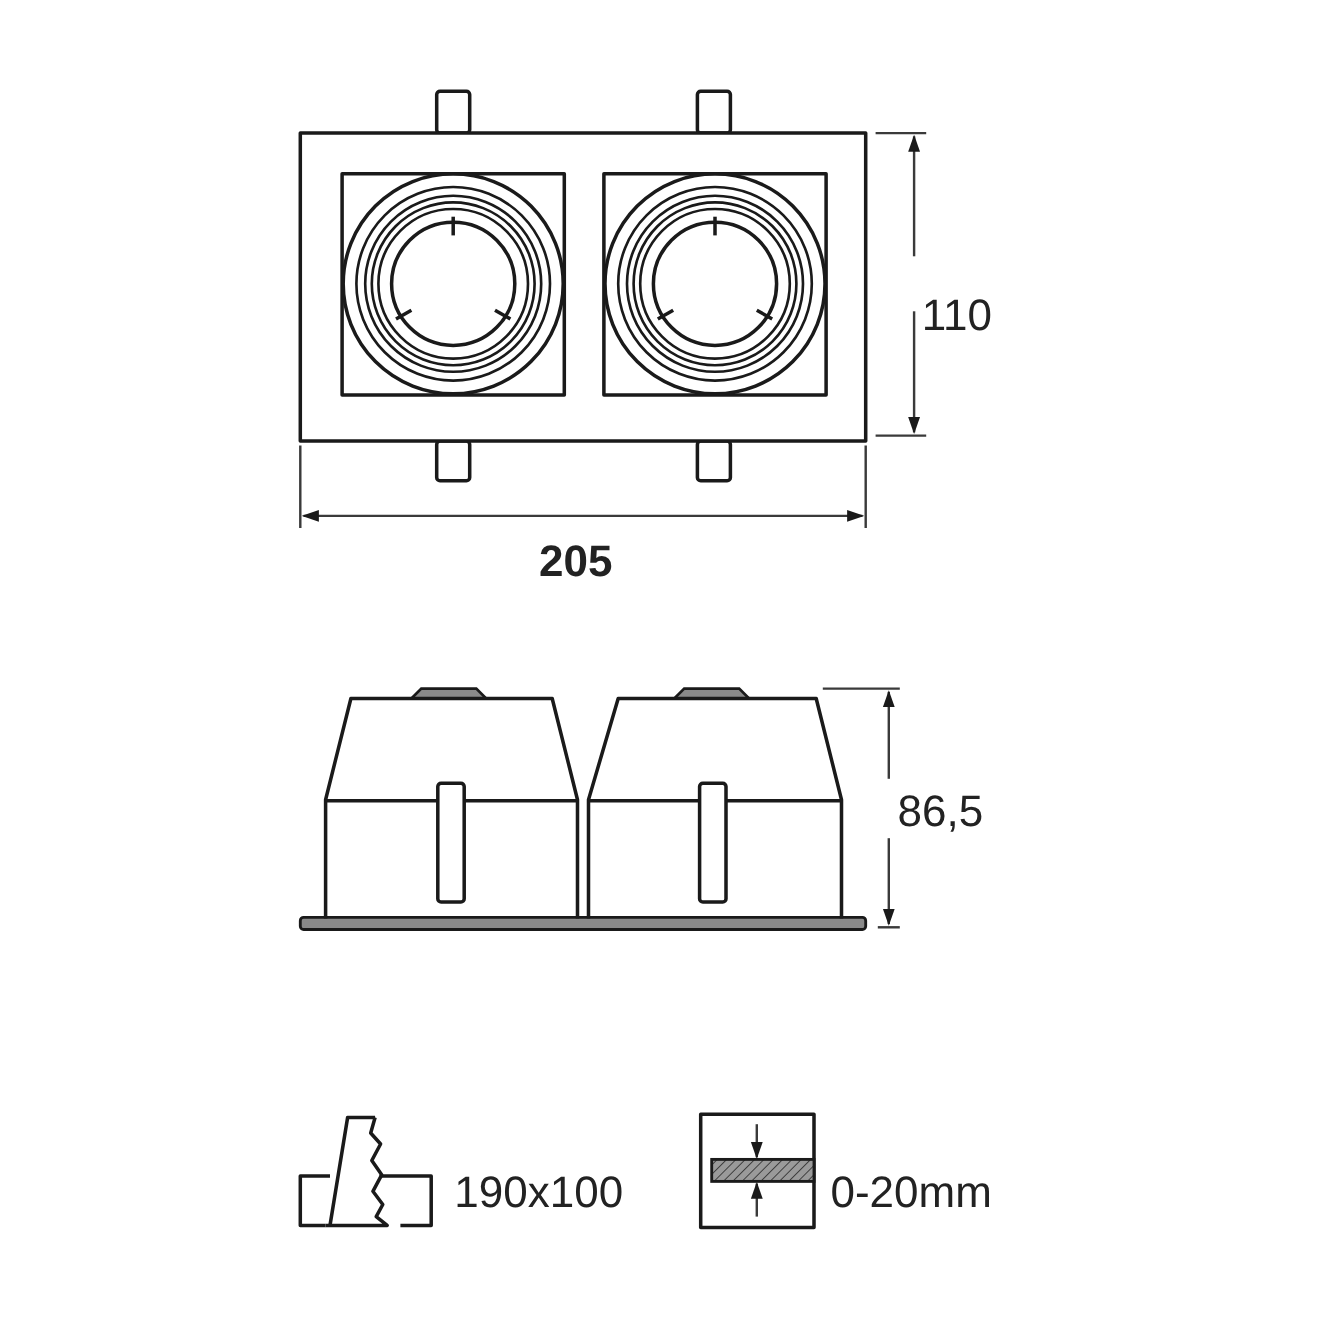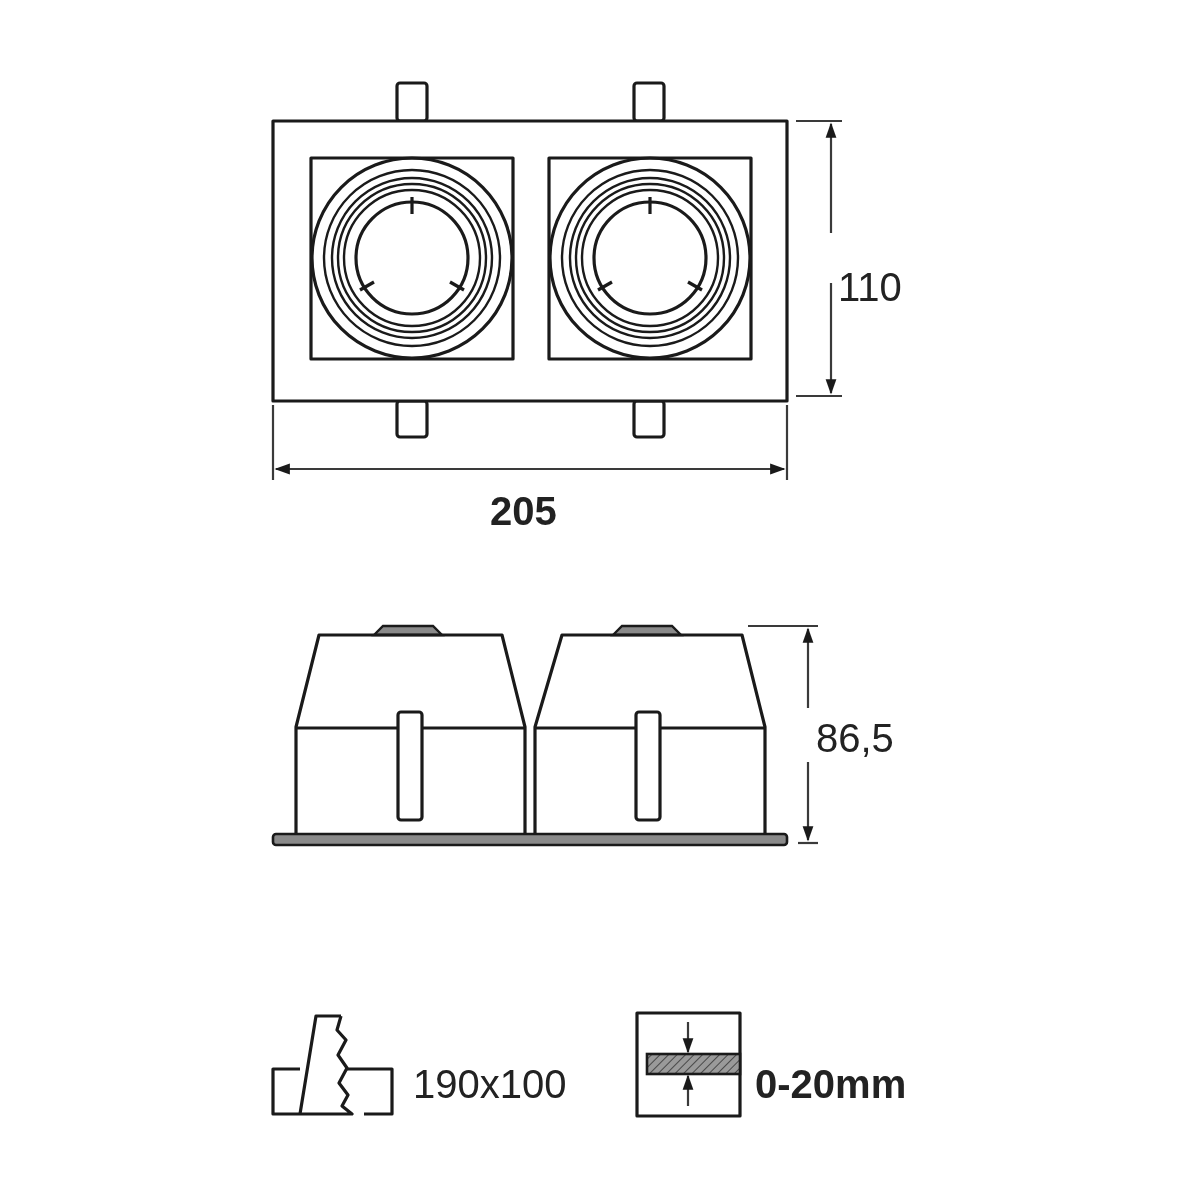--- a/index.html
+++ b/index.html
@@ -113,13 +113,13 @@
     <rect x="647" y="1054" width="93" height="20" fill="url(#hatch)" stroke="#1a1a1a" stroke-width="2.6"></rect>
     <line class="dim" x1="688" y1="1022" x2="688" y2="1052" marker-end="url(#arr)"></line>
     <line class="dim" x1="688" y1="1106" x2="688" y2="1076" marker-end="url(#arr)"></line>
   </g>
 </svg>
 
 <div class="lbl" style="left:838px; top:244px;margin-top:23px;">110</div>
 <div class="lbl" style="left:490px; top:491px;font-weight:bold;">205</div>
 <div class="lbl" style="left:816px; top:718px;">86,5</div>
 <div class="lbl" style="left:413px; top:1064px;">190x100</div>
-<div class="lbl" style="left:755px; top:1064px;font-weight:bold;">0-20mm</div>
+<div class="lbl" style="left:755px; top:1064px;">0-20mm</div>
 
 </body></html>

